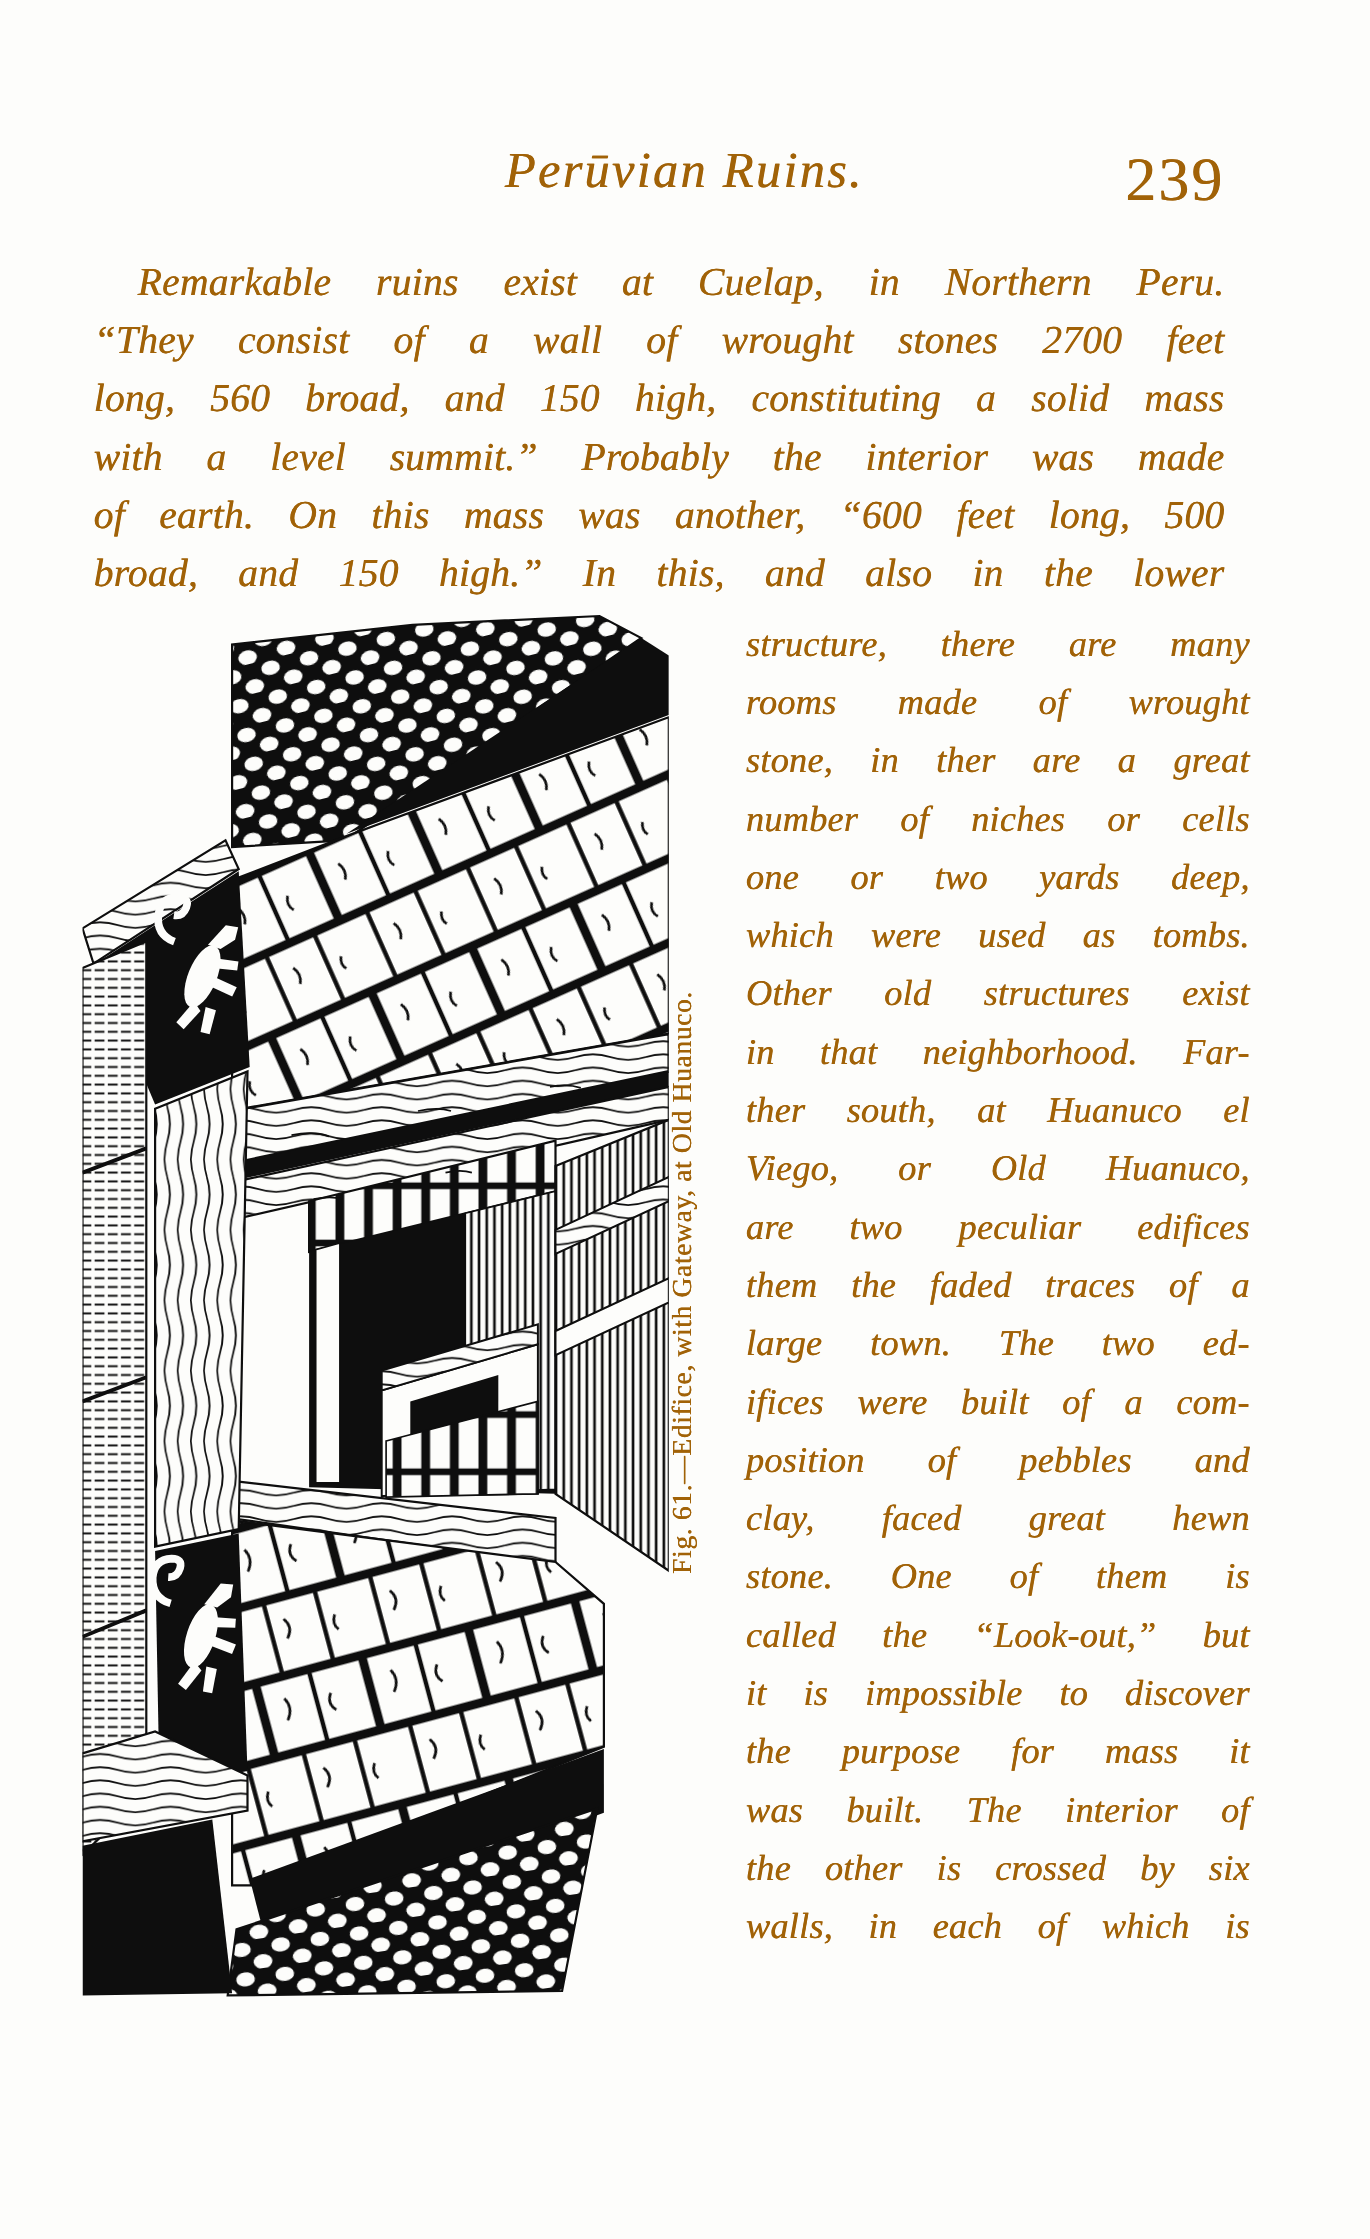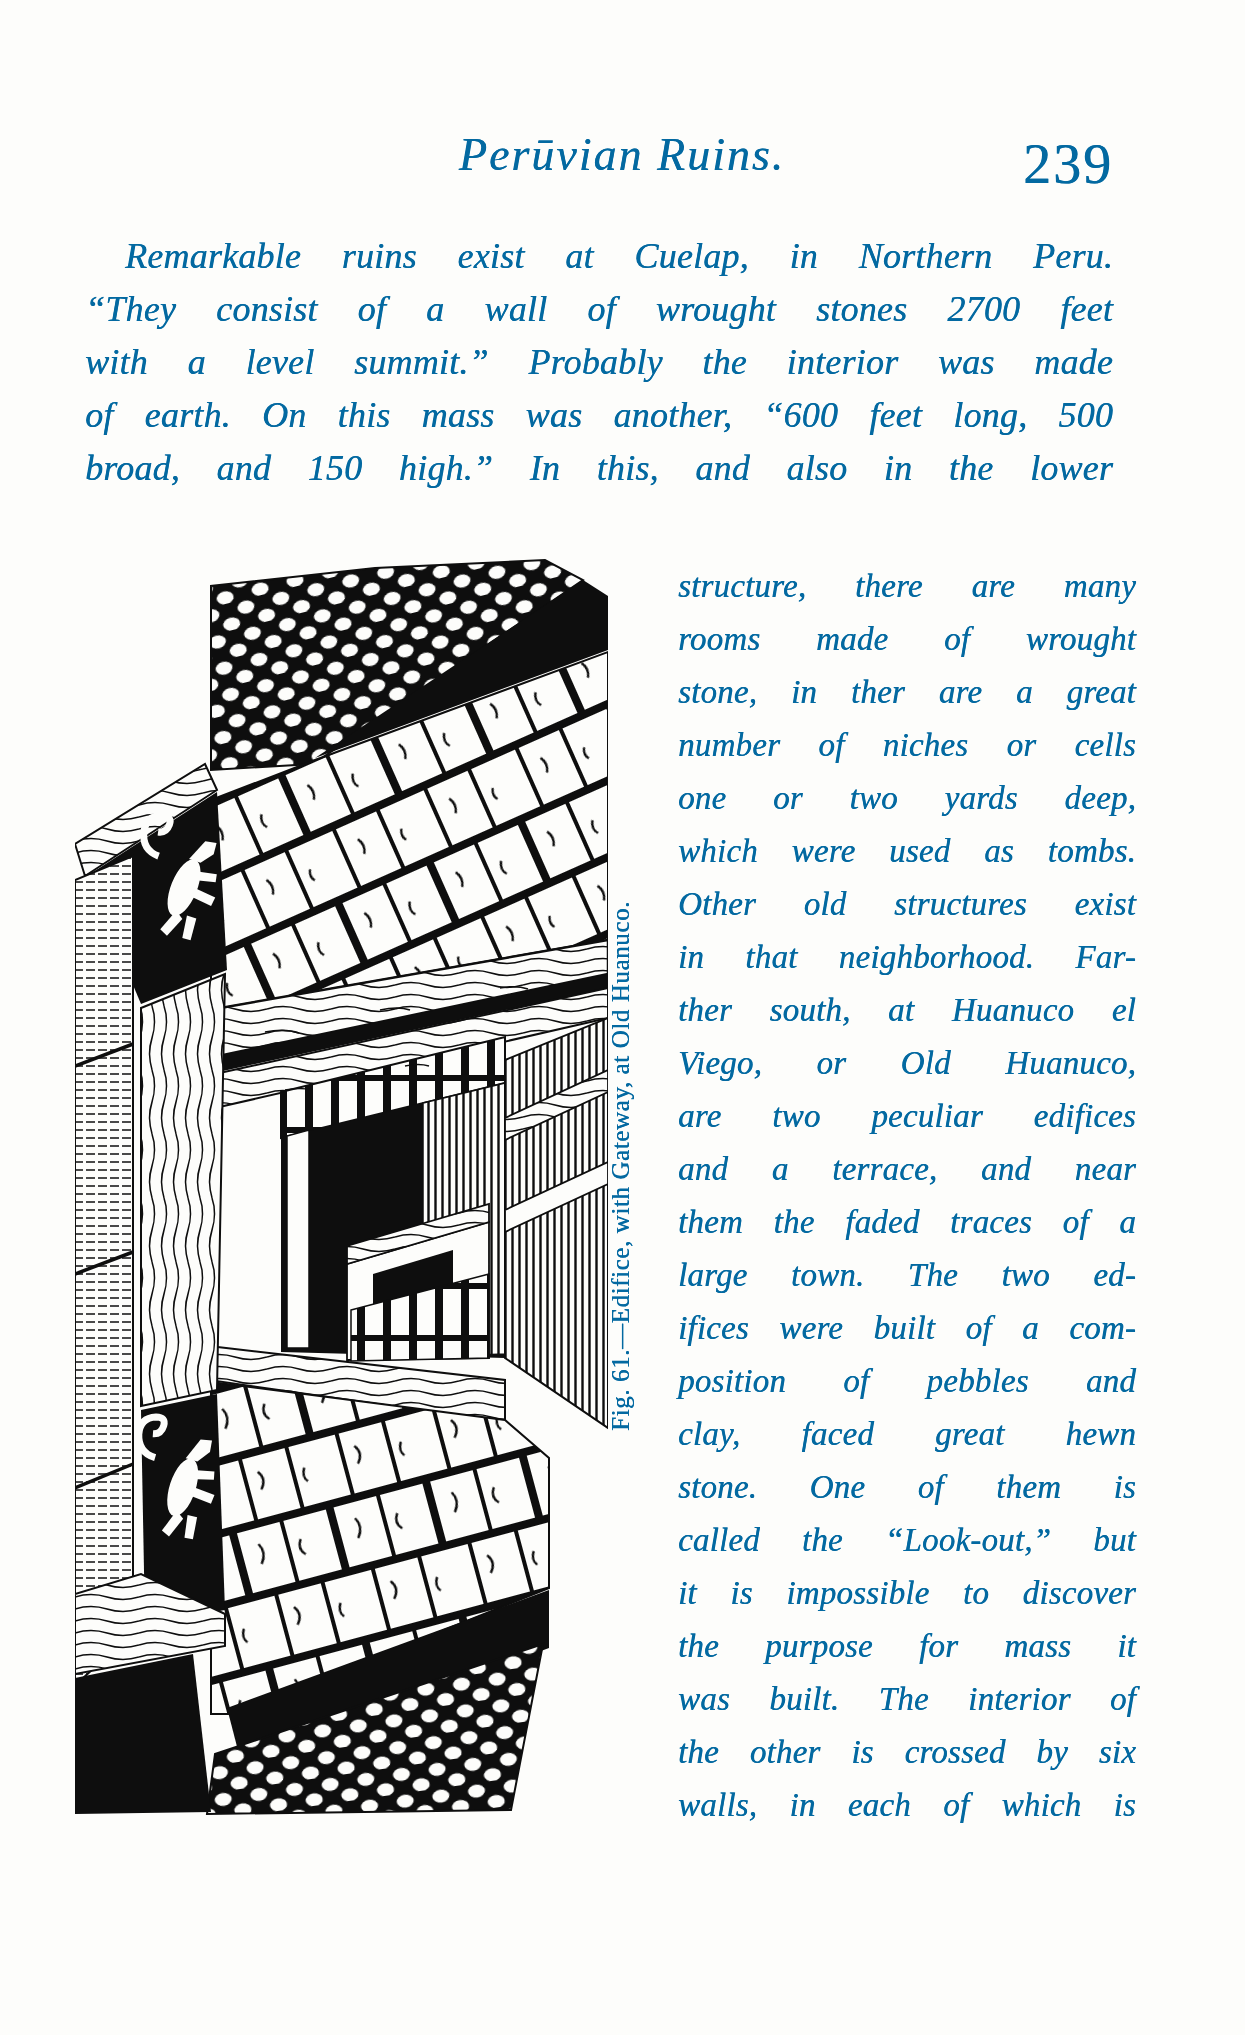--- a/index.html
+++ b/index.html
@@ -1,21 +1,21 @@
 <!DOCTYPE html>
 <html><head>
 <meta charset="utf-8">
 <style>
   html,body{margin:0;padding:0;background:#e8e6e0;}
   .page{
     position:relative;
     width:1245px;height:2035px;
     margin:0 auto;
     background:#fdfdfb;
-    color:#0369a1;
+    color:#a16207;
     font-family:"Liberation Serif", serif;
     overflow:hidden;
   }
   .inked{ text-shadow:0.4px 0 0 currentColor; }
   .header-band{ position:absolute; left:85px; top:128px; width:1028px; height:58px; }
   .header-title{
     position:absolute; left:537px; top:0; transform:translateX(-50%);
     font-style:italic; font-size:46px; letter-spacing:2px; white-space:nowrap;
   }
   .page-number{ position:absolute; right:0; top:4px; font-size:56px; letter-spacing:2px; }
@@ -43,38 +43,38 @@
 <div class="page">
 
   <div class="header-band">
     <div class="header-title inked">Perūvian Ruins.</div>
     <div class="page-number inked">239</div>
   </div>
 
   <div class="para-top inked">
     <div class="tline indent">Remarkable ruins exist at Cuelap, in Northern Peru.</div>
     <div class="tline">“They consist of a wall of wrought stones 2700 feet</div>
+    <div class="tline">long, 560 broad, and 150 high, constituting a solid mass</div>
     <div class="tline">with a level summit.”  Probably the interior was made</div>
     <div class="tline">of earth.  On this mass was another, “600 feet long, 500</div>
     <div class="tline">broad, and 150 high.”  In this, and also in the lower</div>
   </div>
 
   <div class="col-right inked">
     <div class="tline">structure, there are many</div>
     <div class="tline">rooms made of wrought</div>
     <div class="tline">stone, in ther are a great</div>
     <div class="tline">number of niches or cells</div>
     <div class="tline">one or two yards deep,</div>
     <div class="tline">which were used as tombs.</div>
     <div class="tline">Other old structures exist</div>
     <div class="tline">in that neighborhood. Far-</div>
     <div class="tline">ther south, at Huanuco el</div>
     <div class="tline">Viego, or Old Huanuco,</div>
     <div class="tline">are two peculiar edifices</div>
-    <div class="tline">and a terrace, and near</div>
     <div class="tline">them the faded traces of a</div>
     <div class="tline">large town.  The two ed-</div>
     <div class="tline">ifices were built of a com-</div>
     <div class="tline">position of pebbles and</div>
     <div class="tline">clay, faced great hewn</div>
     <div class="tline">stone.  One of them is</div>
     <div class="tline">called the “Look-out,” but</div>
     <div class="tline">it is impossible to discover</div>
     <div class="tline">the purpose for mass it</div>
     <div class="tline">was built.  The interior of</div>

